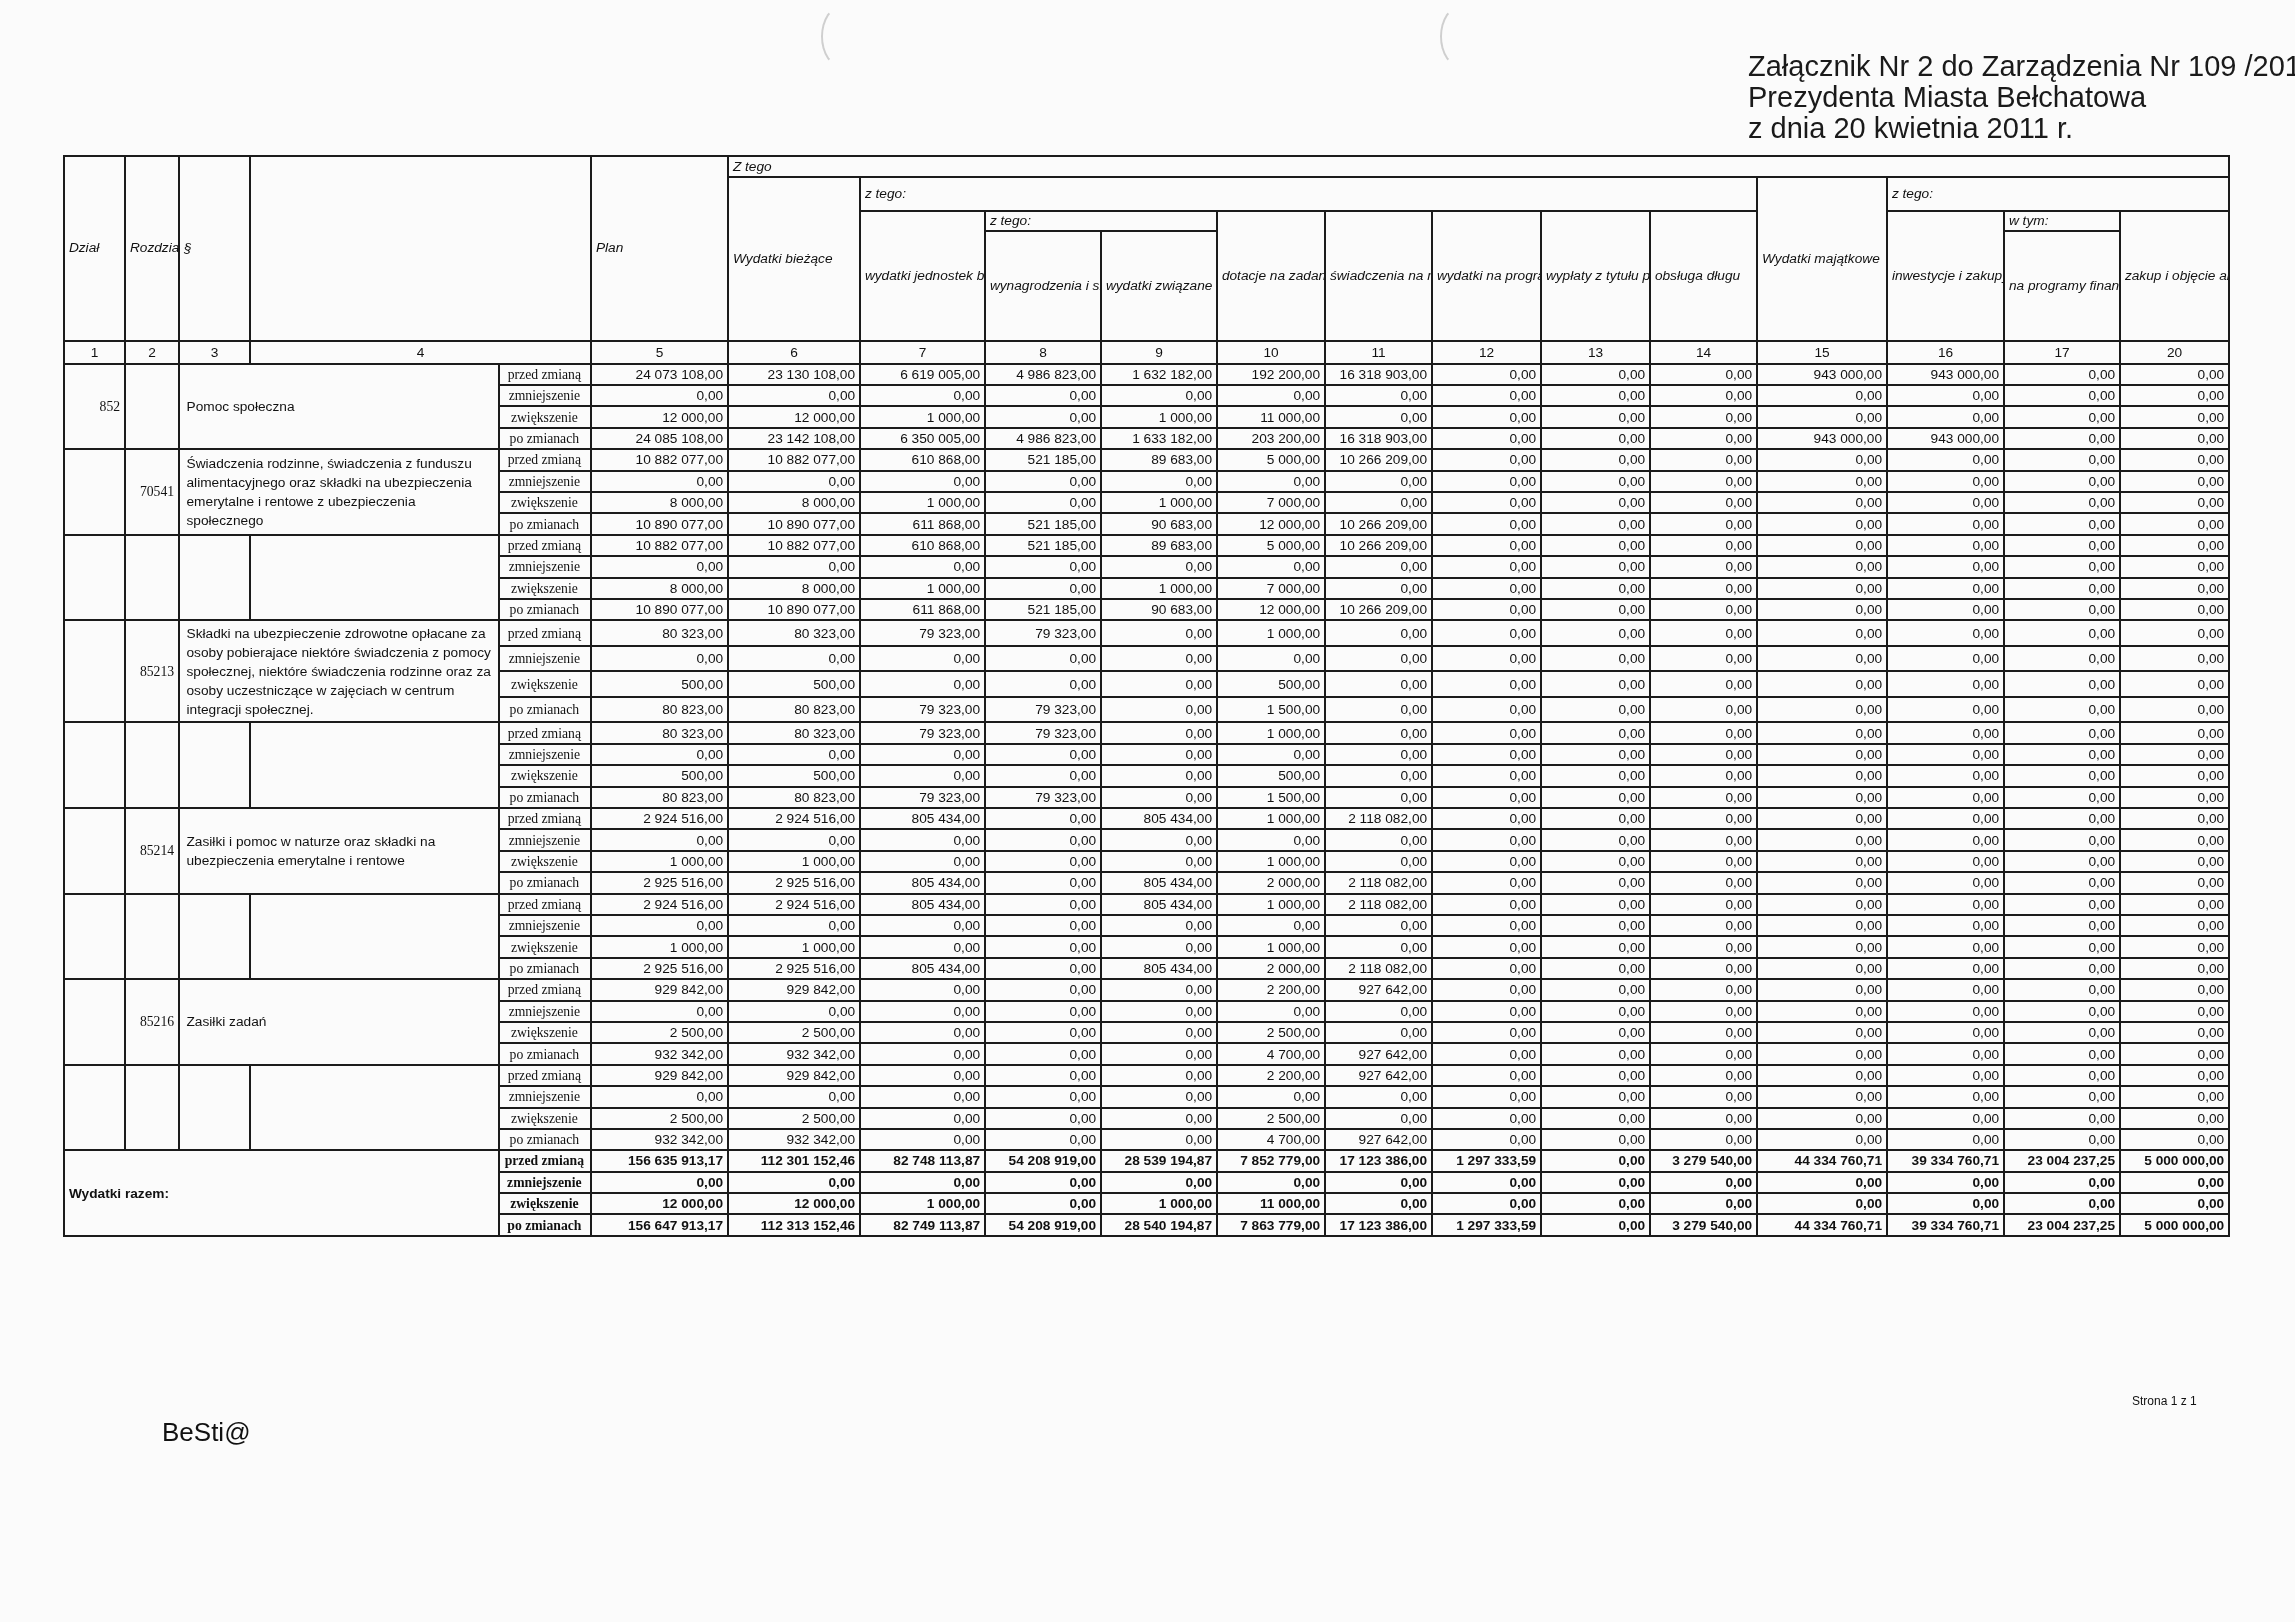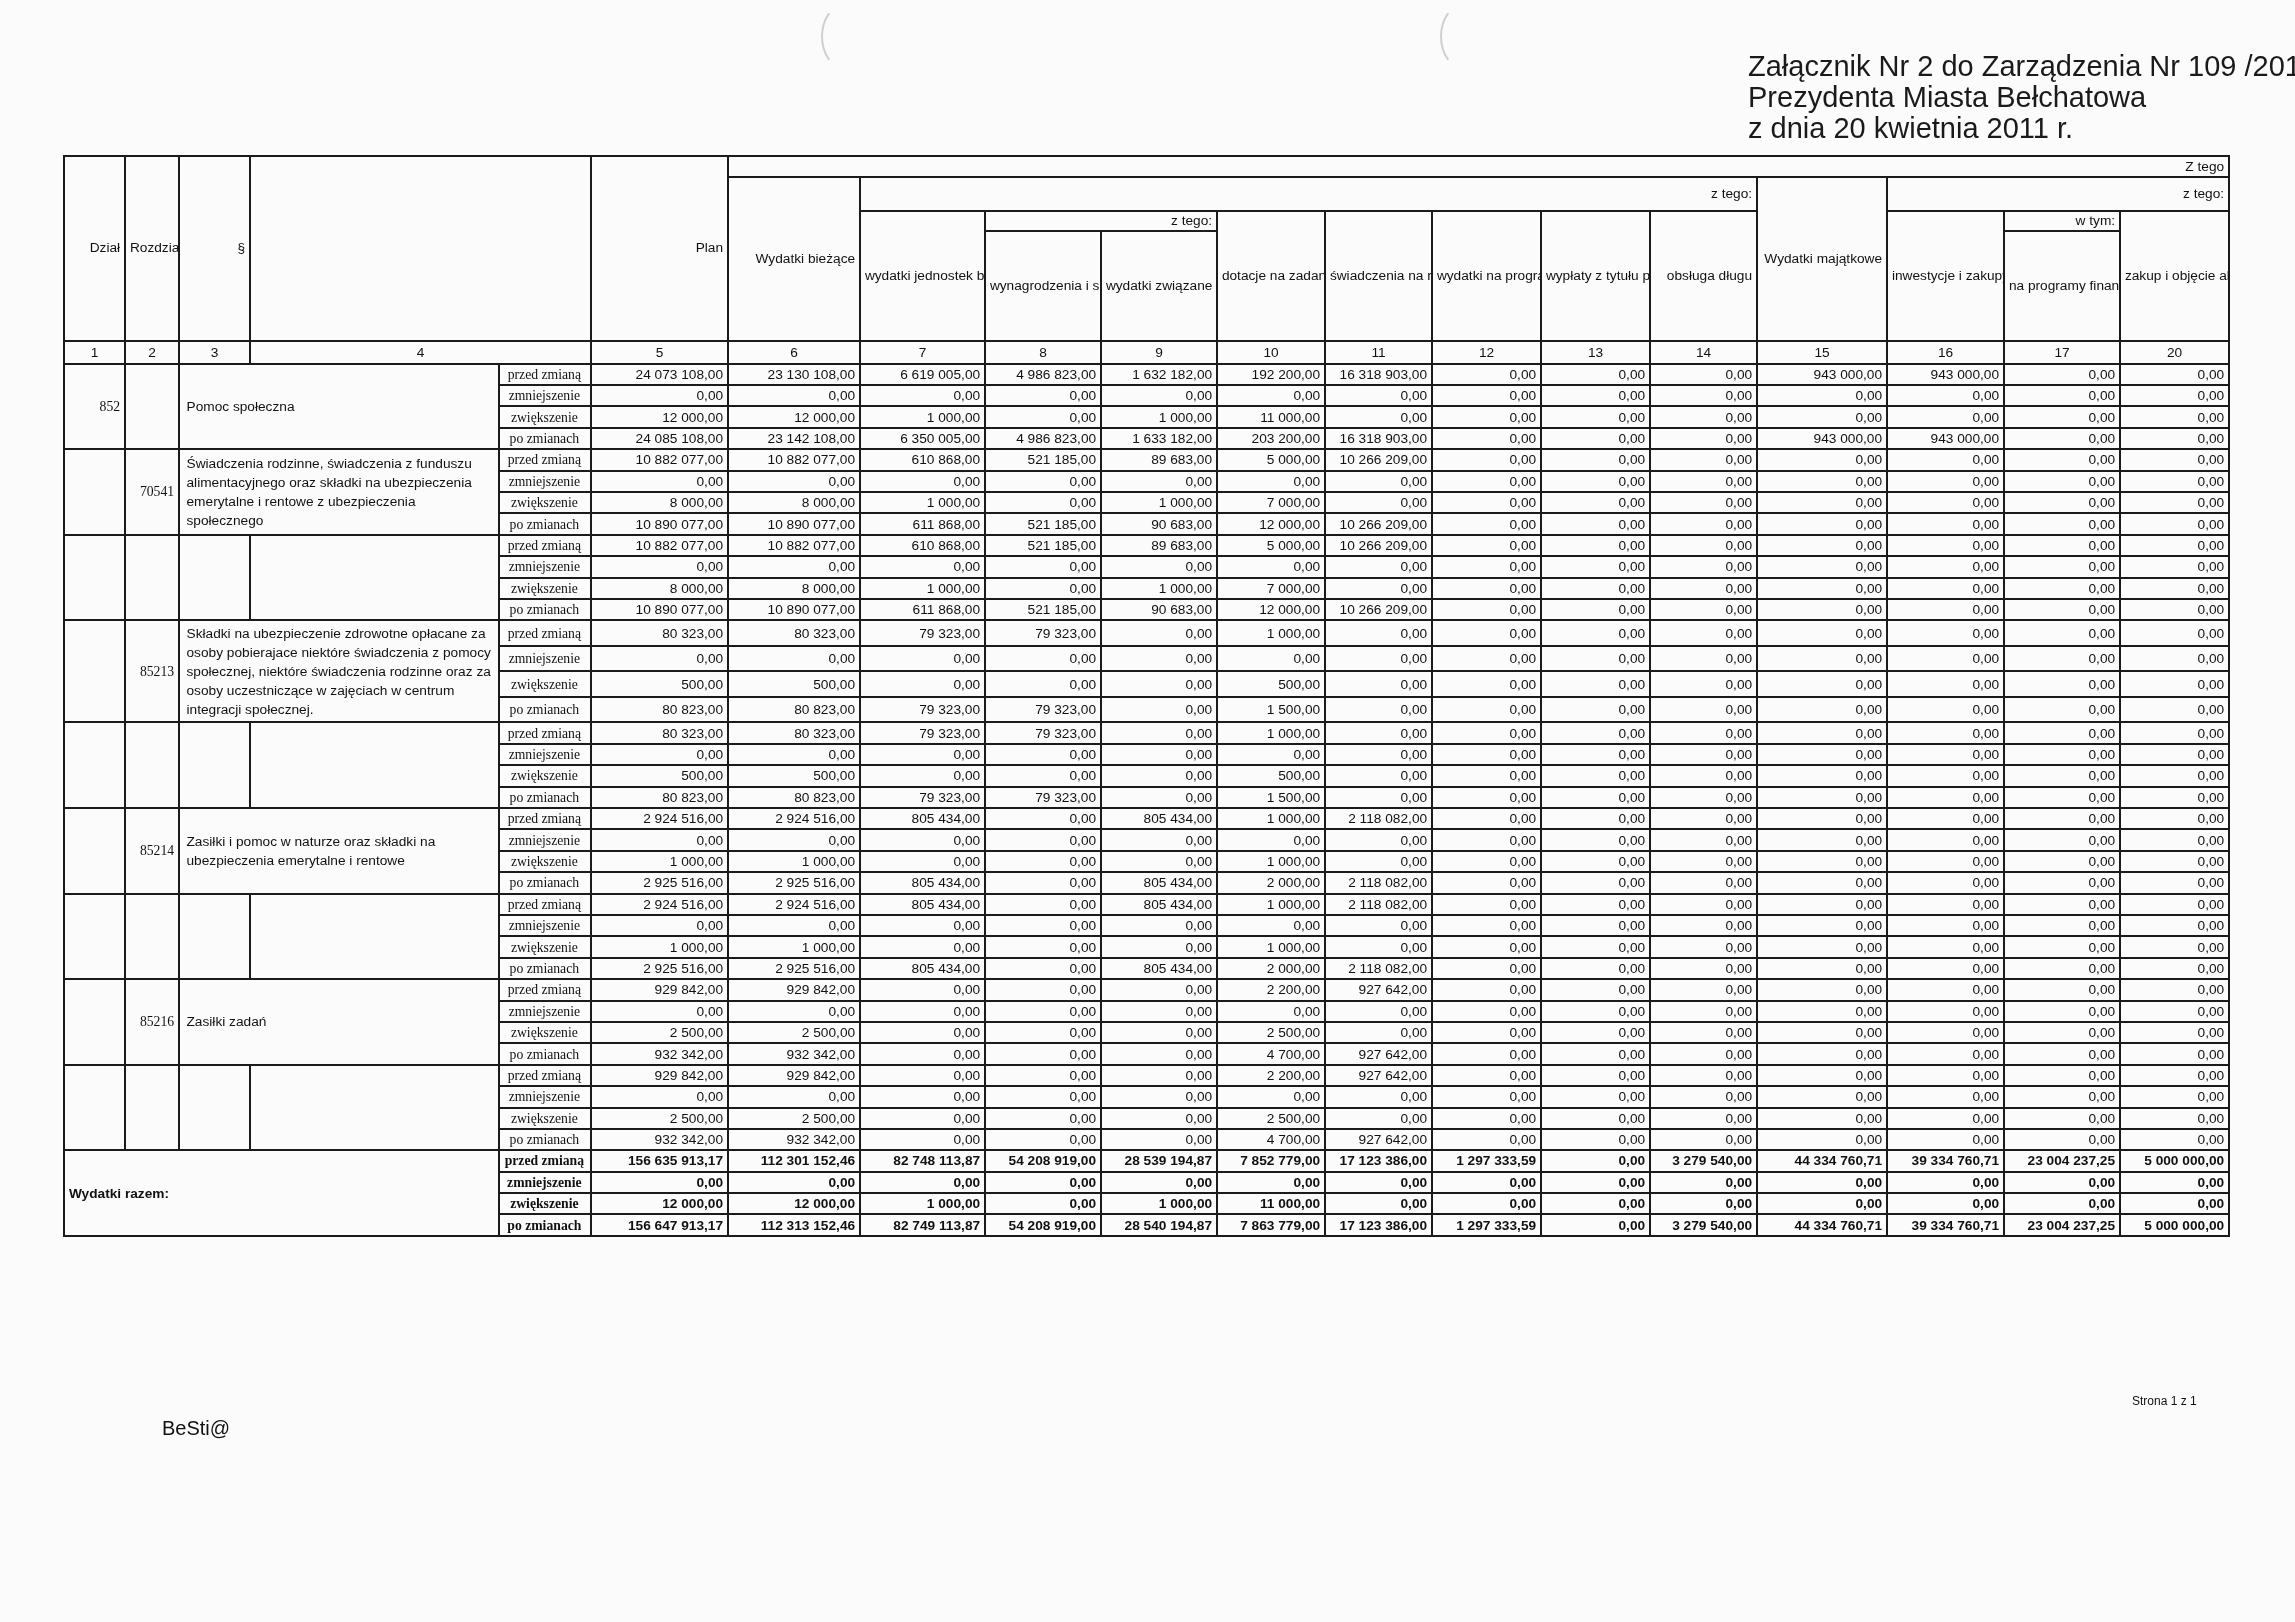--- a/index.html
+++ b/index.html
@@ -2,30 +2,30 @@
 <html style="font-size:10.5px"><head>
 <meta charset="utf-8">
 <style>
   html, body { margin:0; padding:0; background:#fbfbfb; }
   body { width:2295px; height:1623px; position:relative; overflow:hidden; font-family:"Liberation Sans", sans-serif; color:#111; }
   .scan-mark { position:absolute; border:2px solid #c8c8c8; border-radius:50%; border-right-color:transparent; border-bottom-color:transparent; border-top-color:transparent; }
   #title-block { position:absolute; left:1748px; top:51px; font-size:29px; line-height:31px; color:#1a1a1a; }
   #title-block div { white-space:nowrap; }
   table.budget { position:absolute; left:63px; top:155px; border-collapse:collapse; table-layout:fixed; width:2165px; }
   table.budget td { border:2px solid #1b1b1b; padding:0 3.9px; font-size:13.7px; overflow:hidden; white-space:nowrap; }
-  .hdr td { text-align:right; vertical-align:middle; white-space:normal; line-height:15.7px; font-size:13px; padding:1.3px 1.3px; }
+  .hdr td { text-align:left; vertical-align:middle; white-space:normal; line-height:15.7px; font-size:13px; padding:1.3px 1.3px;font-style:italic; }
   .numrow td { text-align:center; font-size:19.6px; height:21px; padding:0; }
   .drow td { height:19.4px; line-height:19px; }
   .num { text-align:right; }
   .lbl { text-align:center; font-size:13px; padding-left:2.6px !important;font-family:Liberation Serif, serif; }
   .desc { vertical-align:middle; white-space:normal !important; font-size:13px; line-height:16.4px; padding:2.6px 6.5px !important; }
   .code { text-align:right; vertical-align:middle; font-size:13.7px;font-family:Liberation Serif, serif; }
   .bold td.num, .bold td.lbl { font-weight:bold; }
   .total-label { text-align:left; font-weight:bold; font-size:14.4px; vertical-align:middle; }
-  #footer-left { position:absolute; left:162px; top:1417px; font-size:20px; }
+  #footer-left { position:absolute; left:162px; top:1417px; font-size:26px; }
   #footer-right { position:absolute; left:2132px; top:1394px; font-size:12px; }
 </style>
 </head>
 <body>
 
 <div class="scan-mark" style="left:821px;top:5.2px;width:39px;height:59px;border-left-color:#cfcfcf;"></div>
 <div class="scan-mark" style="left:1440px;top:5.2px;width:39px;height:59px;border-left-color:#cfcfcf;"></div>
 
 <div id="title-block">
   <div>Załącznik Nr 2 do Zarządzenia Nr 109 /2011</div>

